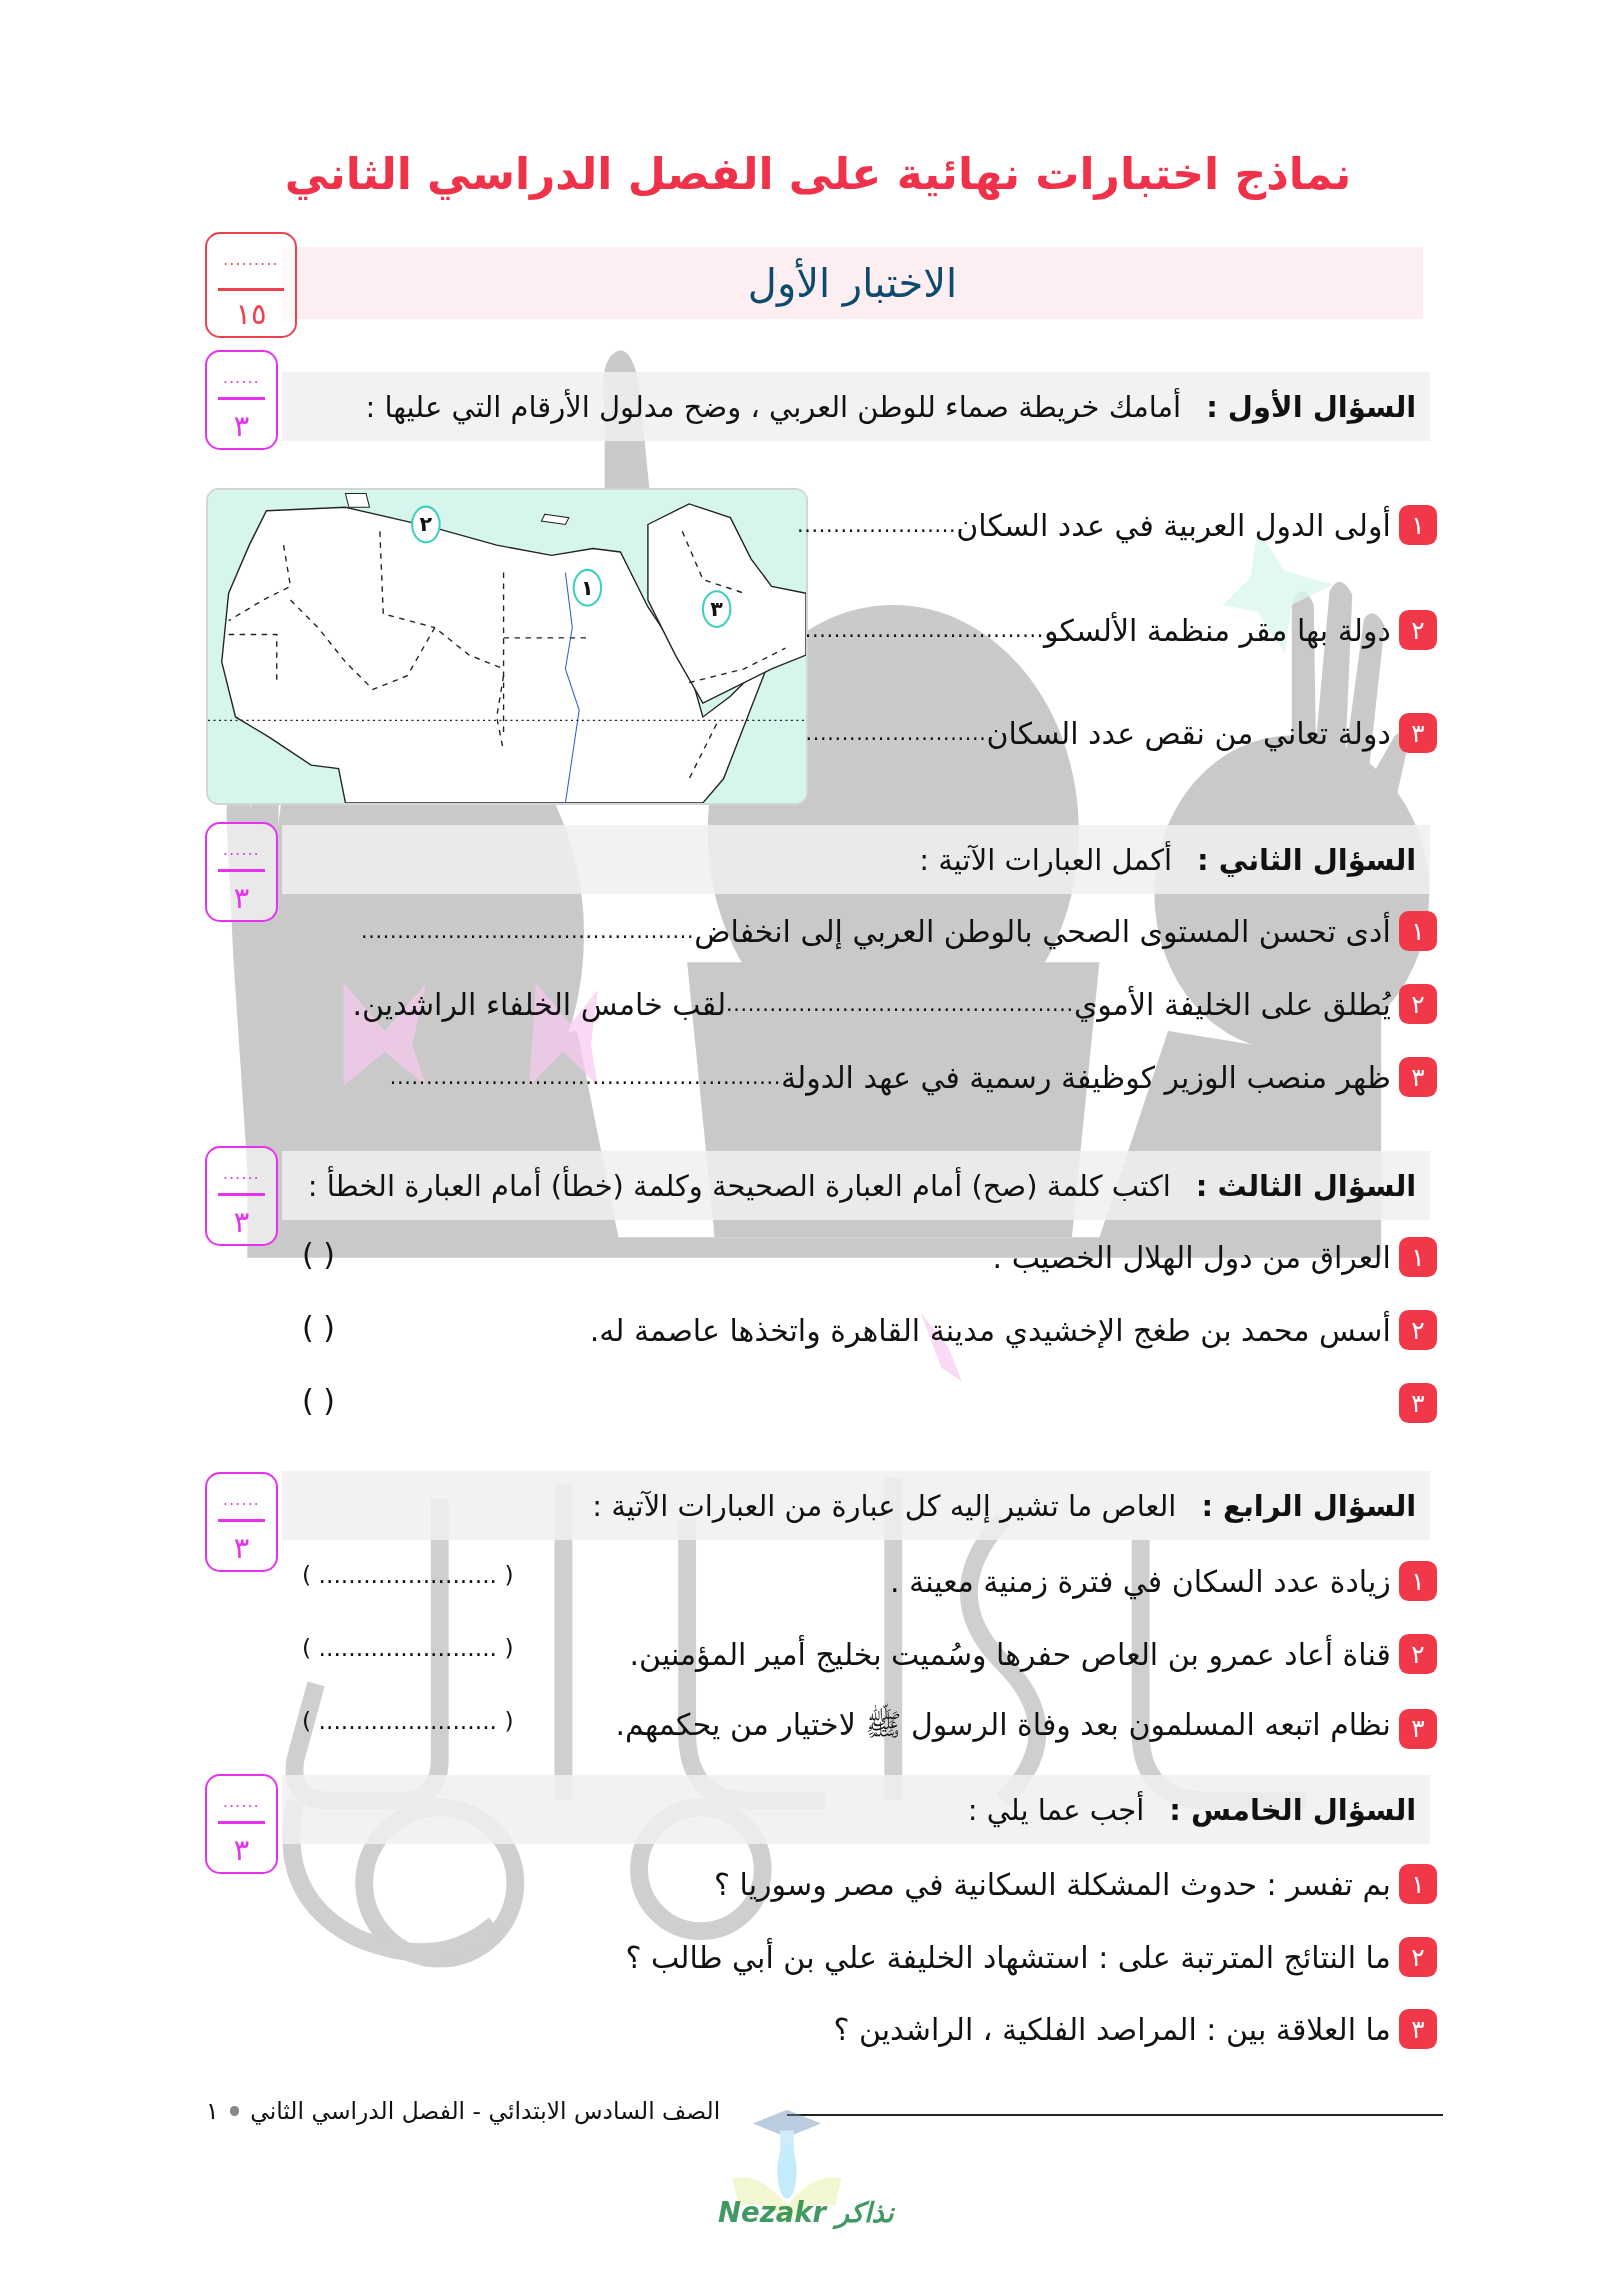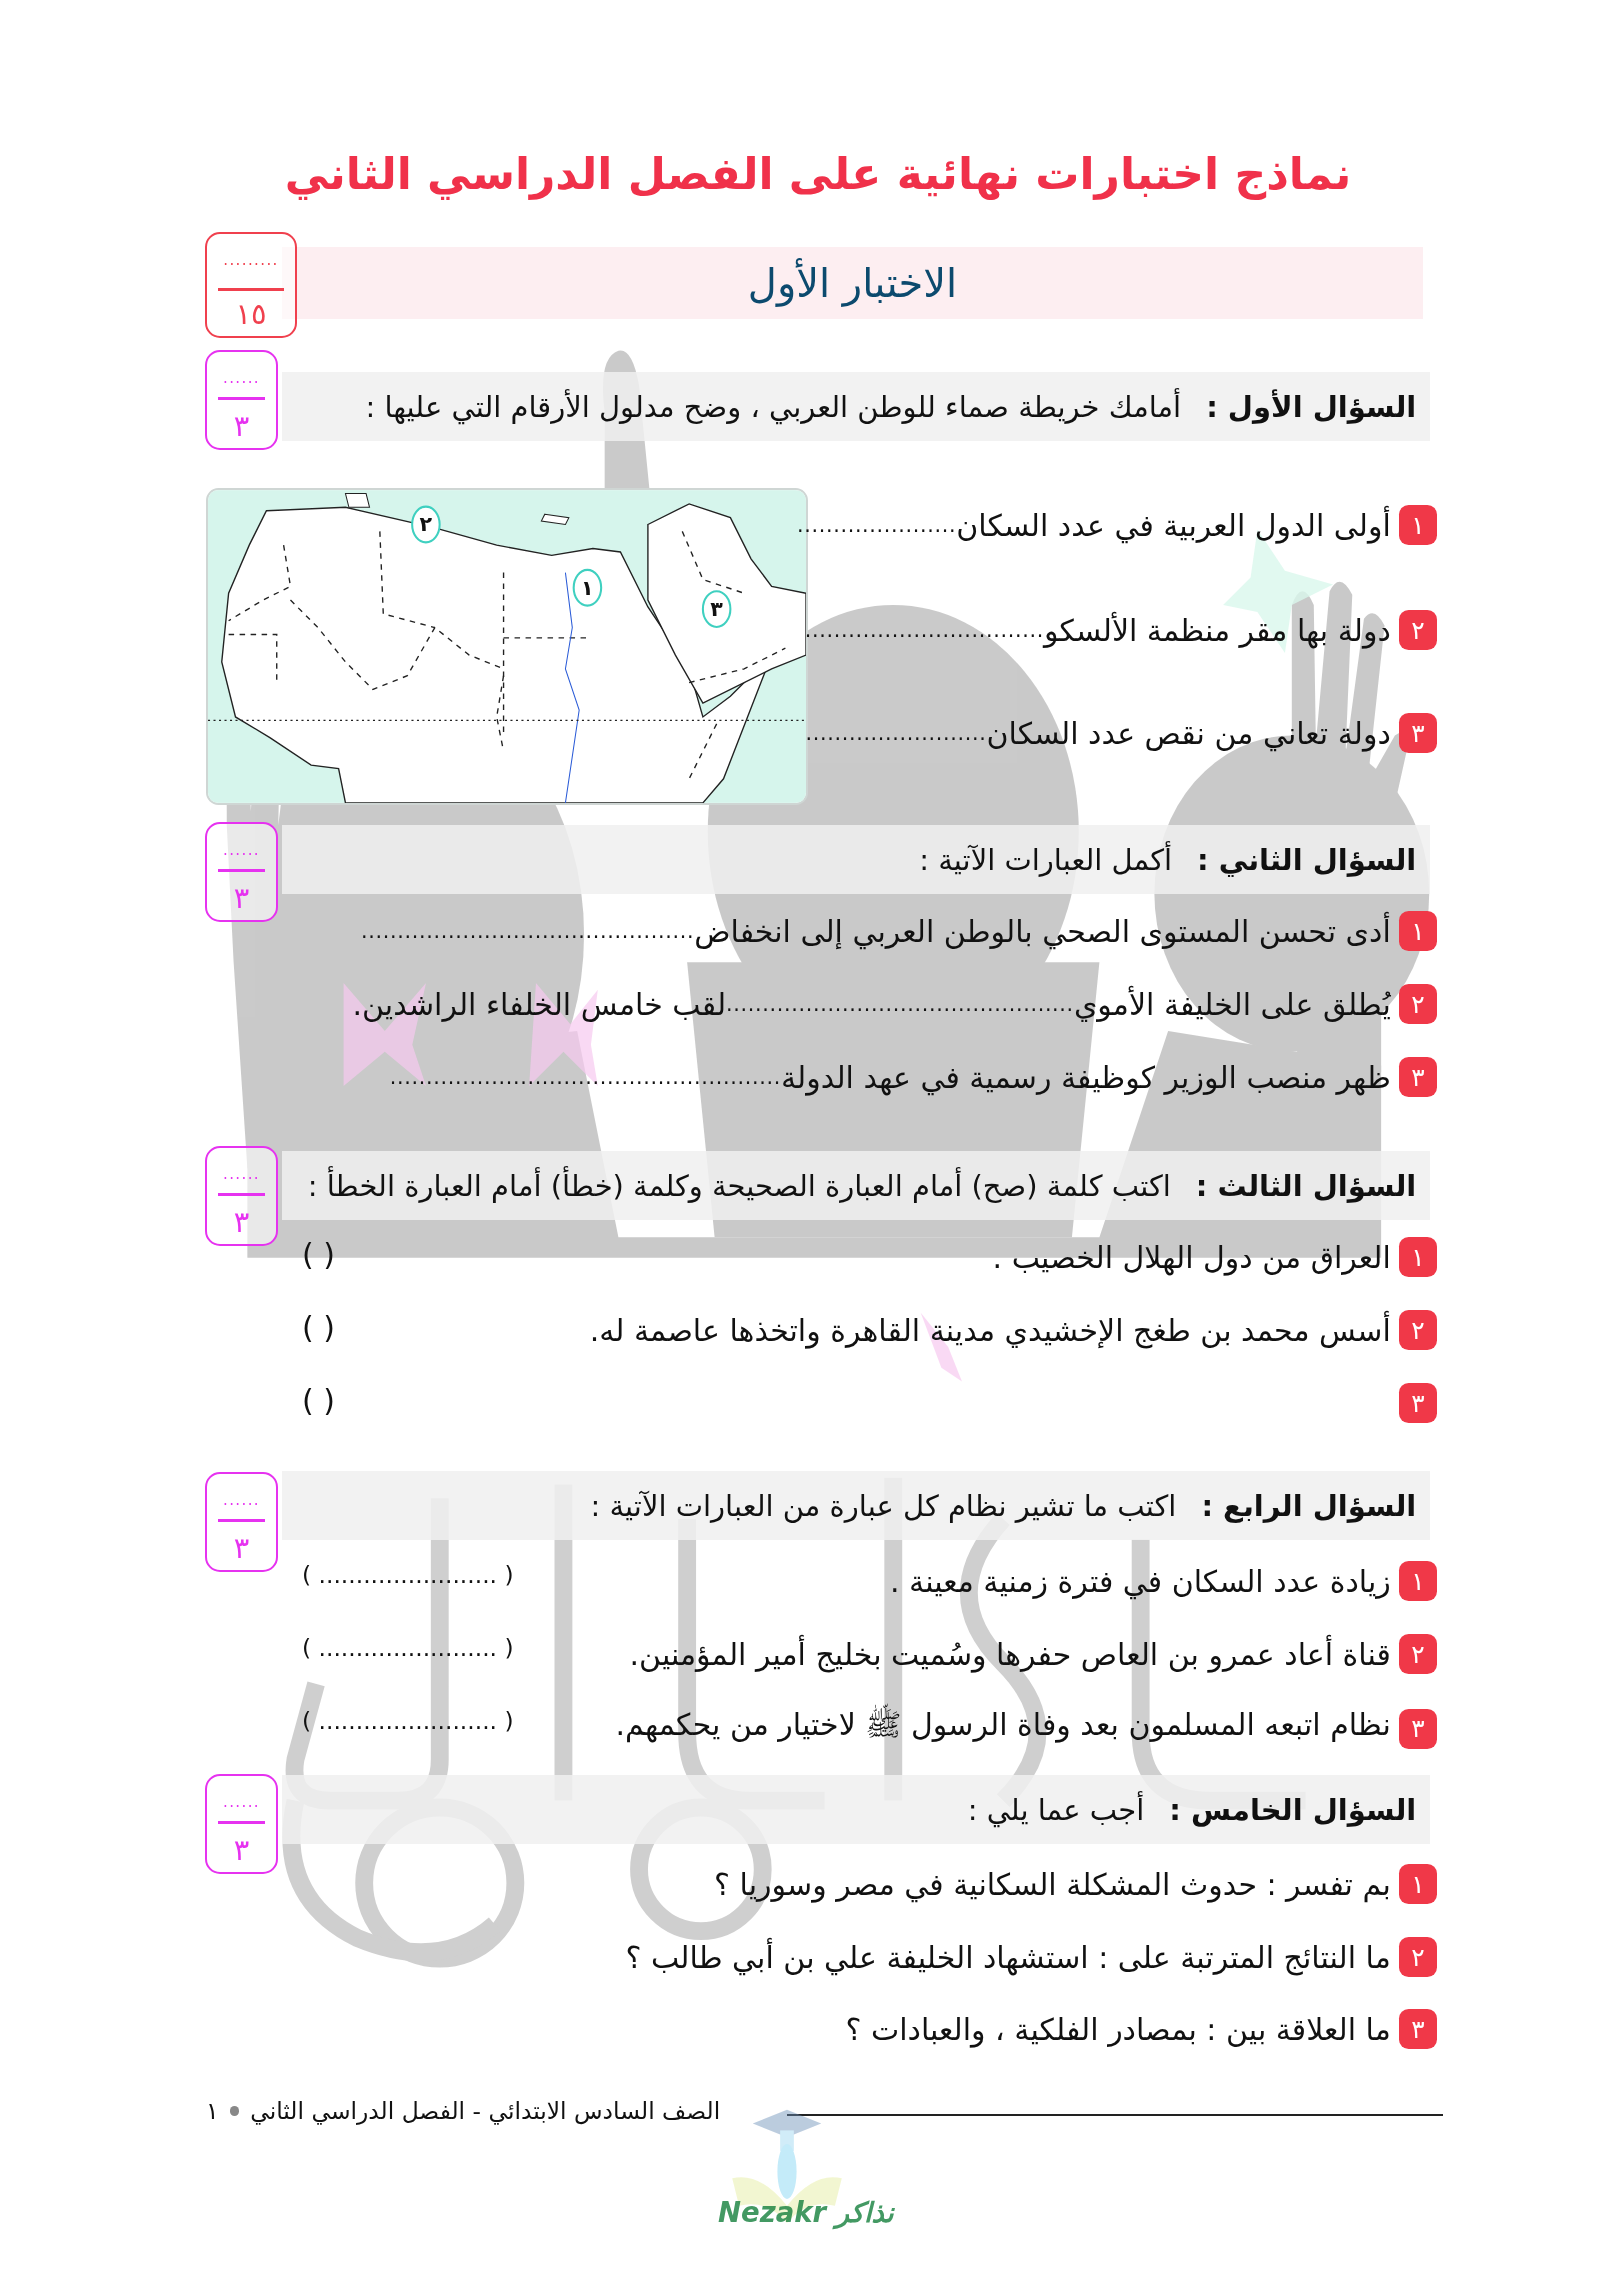--- a/index.html
+++ b/index.html
@@ -269,21 +269,21 @@
 </div>
 <div class="paren-slot" style="top:1383px;">(        )</div>
 
 <div class="score-box abs" style="left:205px; top:1472px;">
   <div class="dots">......</div>
   <div class="bar"></div>
   <div class="max">٣</div>
 </div>
 <div class="q-band" style="top:1471px;">
   <span class="q-label">السؤال الرابع :</span>
-  <span class="q-text">اكتب ما تشير نظام كل عبارة من العبارات الآتية :</span>
+  <span class="q-text">العاص ما تشير إليه كل عبارة من العبارات الآتية :</span>
 </div>
 <div class="item" style="top:1561px;">
   <span class="num-badge">١</span>
   <span>زيادة عدد السكان في فترة زمنية معينة .</span>
 </div>
 <div class="paren-slot" style="top:1561px; font-size:23.4px;">( ........................ )</div>
 <div class="item" style="top:1634px;">
   <span class="num-badge">٢</span>
   <span>قناة أعاد عمرو بن العاص حفرها وسُميت بخليج أمير المؤمنين.</span>
 </div>
@@ -306,21 +306,21 @@
 <div class="item" style="top:1864px;">
   <span class="num-badge">١</span>
   <span>بم تفسر : حدوث المشكلة السكانية في مصر وسوريا ؟</span>
 </div>
 <div class="item" style="top:1937px;">
   <span class="num-badge">٢</span>
   <span>ما النتائج المترتبة على : استشهاد الخليفة علي بن أبي طالب ؟</span>
 </div>
 <div class="item" style="top:2009px;">
   <span class="num-badge">٣</span>
-  <span>ما العلاقة بين : بمصادر الفلكية ، والعبادات ؟</span>
+  <span>ما العلاقة بين : المراصد الفلكية ، الراشدين ؟</span>
 </div>
 
 <div class="footer-line"></div>
 <div class="footer-text">
   <span>الصف السادس الابتدائي - الفصل الدراسي الثاني</span>
   <span class="footer-dot"></span>
   <span>١</span>
 </div>
 <svg class="brand-logo" viewBox="0 0 180 200" xmlns="http://www.w3.org/2000/svg">
   <path d="M90 10 L140 30 L90 50 L40 30 Z" fill="#6b8fb8"></path>

